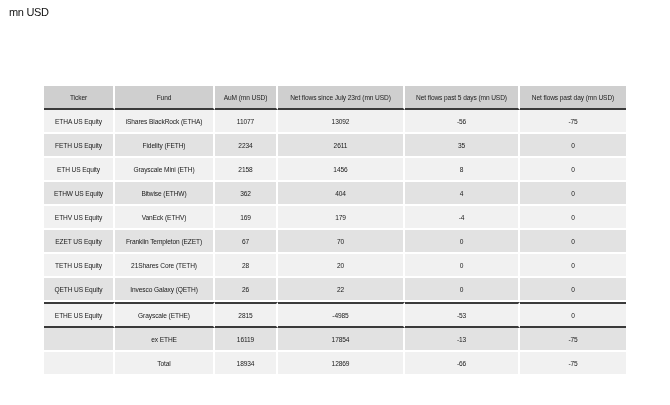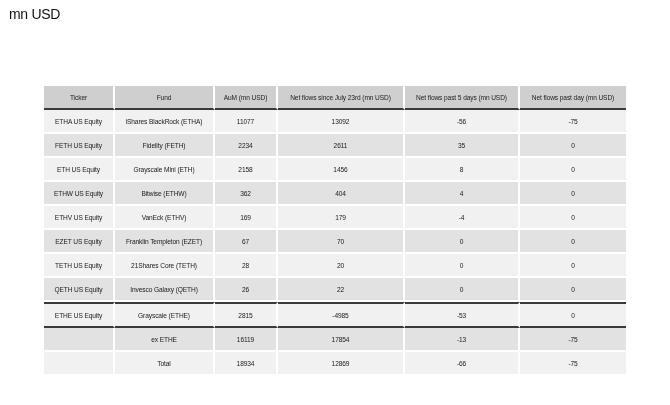--- a/index.html
+++ b/index.html
@@ -12,21 +12,21 @@
       height: 405px;
       position: relative;
       overflow: hidden;
       font-family: "Liberation Sans", "DejaVu Sans", sans-serif;
       color: #1a1a1a;
     }
     .unit-label {
       position: absolute;
       left: 9px;
       top: 6px;
-      font-size: 14px;
+      font-size: 11px;
       letter-spacing: -0.3px;
       color: #111;
     }
     table.flows {
       position: absolute;
       left: 44px;
       top: 86px;
       width: 582px;
       border-collapse: separate;
       border-spacing: 0;

